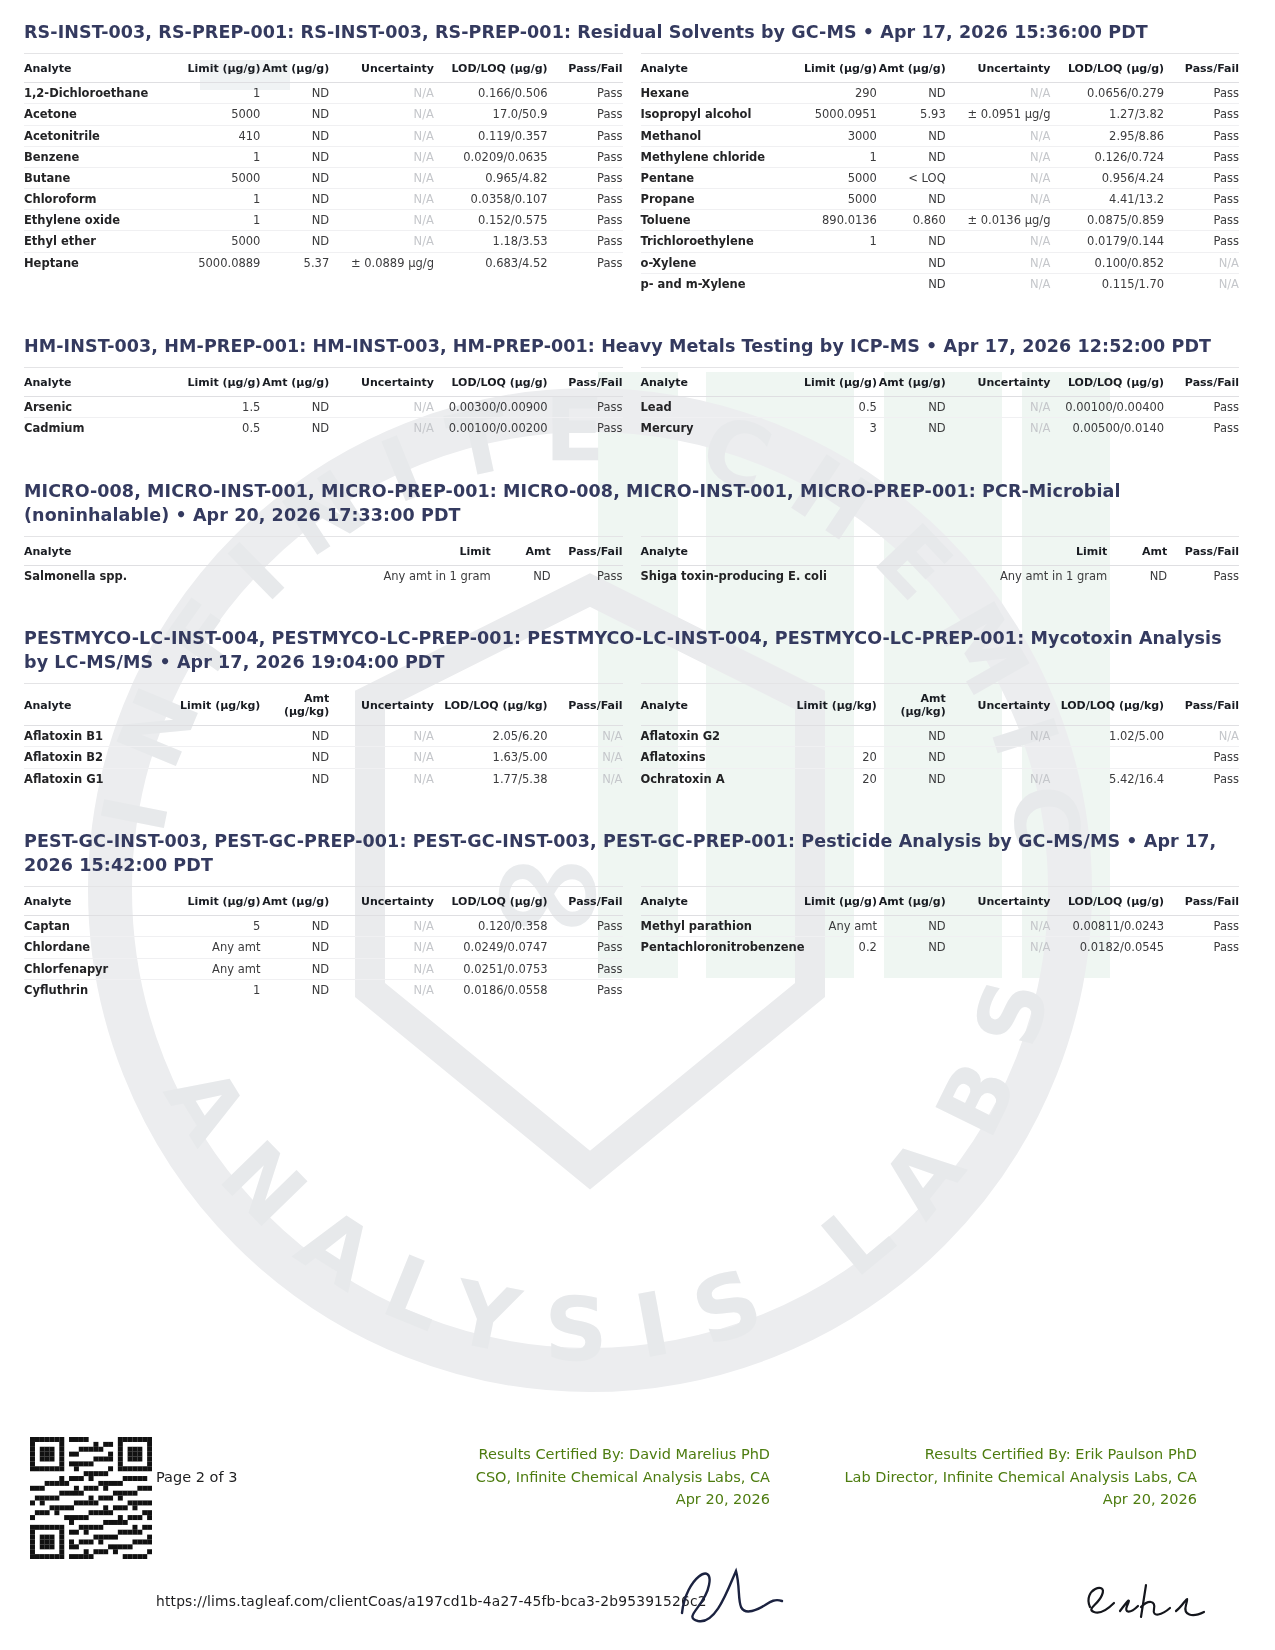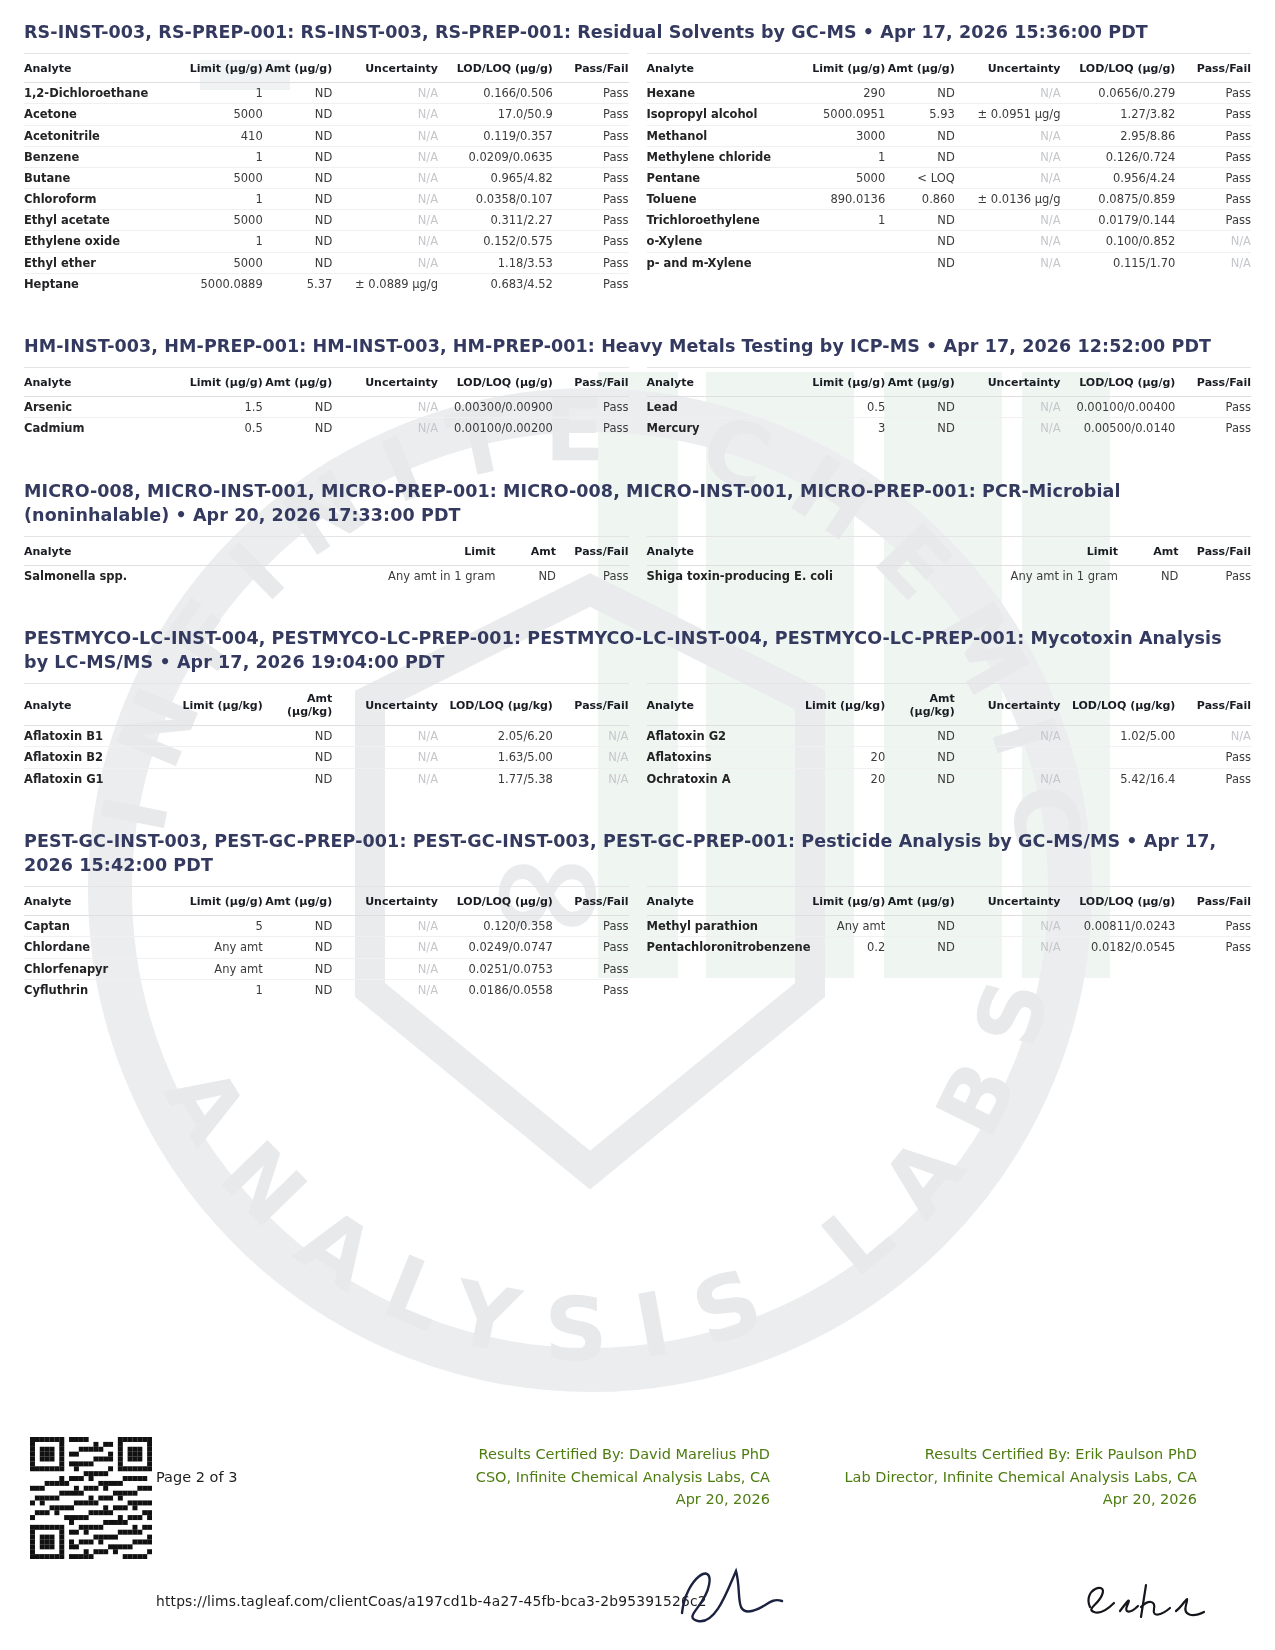--- a/index.html
+++ b/index.html
@@ -6,21 +6,21 @@
   html,body { background:#ffffff; }
   body { font-family:"DejaVu Sans", sans-serif; }
   .page { position:relative; width:1275px; height:1650px; background:#fff; overflow:hidden; }
 
   
   .wm { position:absolute; inset:0; z-index:0; pointer-events:none; }
   .wm-bar { position:absolute; background:rgba(213,231,222,0.38); }
   .wm-bar2 { position:absolute; background:rgba(228,233,235,0.55); }
 
   
-  .content { position:relative; z-index:1; padding:20px 24px 0 24px; }
+  .content { position:relative; z-index:1; padding:20px 36px 0 24px; }
   .section { margin-bottom:40px; }
   .section-title { font-size:17.5px; font-weight:bold; color:#343a5f; line-height:1.38; margin-bottom:9px; letter-spacing:.1px; }
   .tables { display:flex; gap:18px; align-items:flex-start; }
   .data-table { flex:1; width:100%; border-collapse:collapse; table-layout:fixed; }
   .data-table th { font-size:11px; font-weight:bold; color:#191c22; text-align:right;
                    border-top:1px solid #e4e4e6; border-bottom:1px solid #dfdfe2; padding:8px 0 7px; }
   .data-table th:first-child { text-align:left; }
   .data-table td { font-size:11.5px; color:#3b3b3d; text-align:right; padding:3px 0 3.2px; border-top:1px solid #f0f0f2; }
   .data-table tbody tr:first-child td { border-top:none; }
   .data-table td.analyte { font-weight:bold; color:#232325; text-align:left; }
@@ -134,28 +134,20 @@
               </tr>
               <tr>
                 <td class="analyte">Chloroform</td>
                 <td>1</td>
                 <td>ND</td>
                 <td class="muted">N/A</td>
                 <td>0.0358/0.107</td>
                 <td>Pass</td>
               </tr>
               <tr>
-                <td class="analyte">Ethyl acetate</td>
-                <td>5000</td>
-                <td>ND</td>
-                <td class="muted">N/A</td>
-                <td>0.311/2.27</td>
-                <td>Pass</td>
-              </tr>
-              <tr>
                 <td class="analyte">Ethylene oxide</td>
                 <td>1</td>
                 <td>ND</td>
                 <td class="muted">N/A</td>
                 <td>0.152/0.575</td>
                 <td>Pass</td>
               </tr>
               <tr>
                 <td class="analyte">Ethyl ether</td>
                 <td>5000</td>
@@ -217,20 +209,28 @@
                 <td class="muted">N/A</td>
                 <td>0.126/0.724</td>
                 <td>Pass</td>
               </tr>
               <tr>
                 <td class="analyte">Pentane</td>
                 <td>5000</td>
                 <td>&lt; LOQ</td>
                 <td class="muted">N/A</td>
                 <td>0.956/4.24</td>
+                <td>Pass</td>
+              </tr>
+              <tr>
+                <td class="analyte">Propane</td>
+                <td>5000</td>
+                <td>ND</td>
+                <td class="muted">N/A</td>
+                <td>4.41/13.2</td>
                 <td>Pass</td>
               </tr>
               <tr>
                 <td class="analyte">Toluene</td>
                 <td>890.0136</td>
                 <td>0.860</td>
                 <td>± 0.0136 µg/g</td>
                 <td>0.0875/0.859</td>
                 <td>Pass</td>
               </tr>

